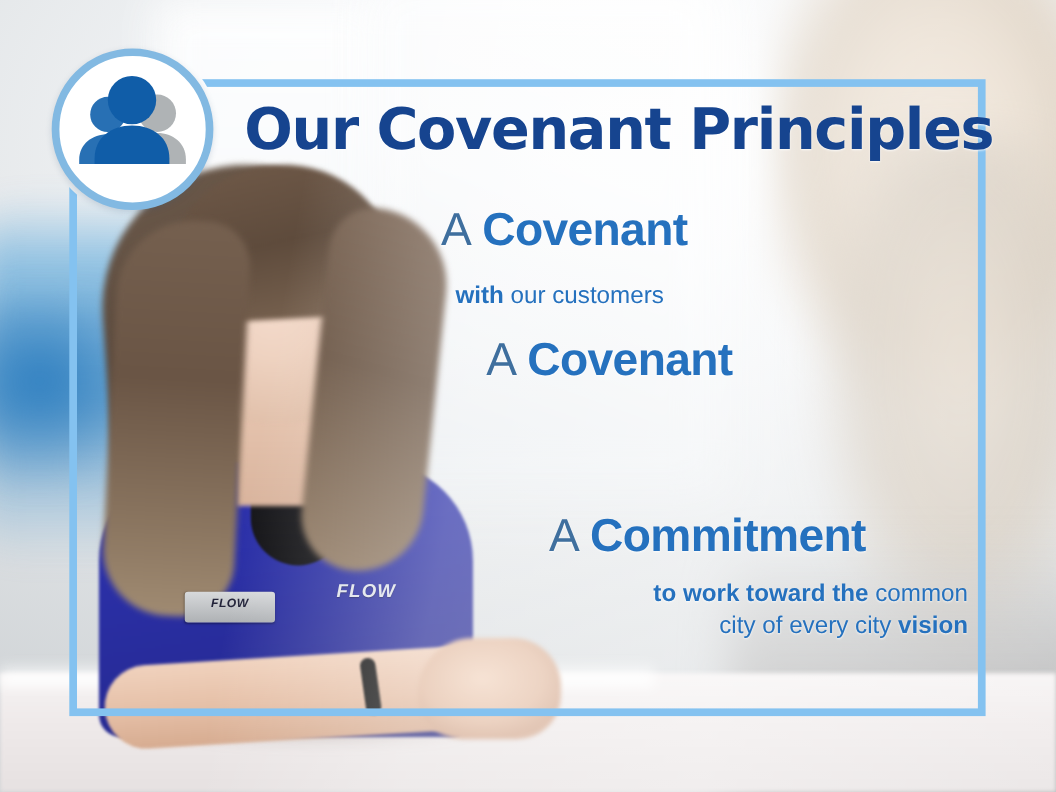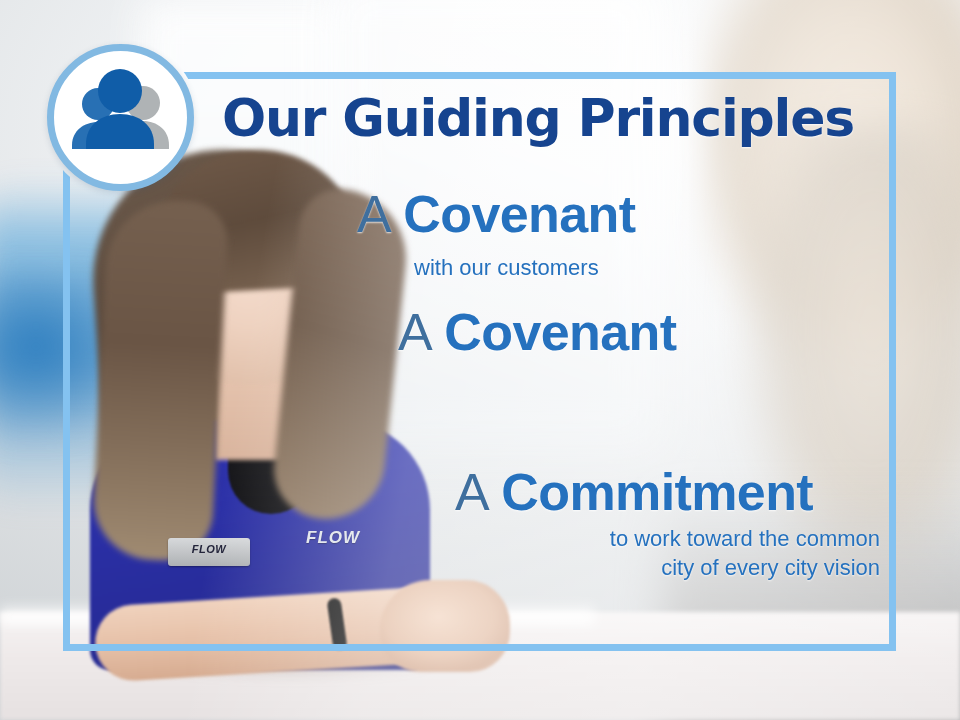--- a/index.html
+++ b/index.html
@@ -168,35 +168,36 @@
     position:absolute;left:222px;top:92px;width:640px;
     font-family:"DejaVu Sans","Liberation Sans",sans-serif;
     font-weight:bold;font-size:52px;line-height:1;
     color:#16448f;letter-spacing:-1.2px;white-space:nowrap;
     text-shadow:0 1px 2px rgba(255,255,255,.85);
   }
 
   .big-line{
     position:absolute;
     font-family:"Liberation Sans",sans-serif;
-    font-size:52px;line-height:1;white-space:nowrap;
+    font-size:42px;line-height:1;white-space:nowrap;
     text-shadow:0 1px 2px rgba(255,255,255,.8);
+    margin-left:44px;
   }
   .big-line .art{font-weight:normal;color:#3f6f9e;letter-spacing:0px;}
   .big-line .word{font-weight:bold;color:#2571be;letter-spacing:-.6px;}
 
   .sub{
     position:absolute;
     font-family:"Liberation Sans",sans-serif;
     font-size:22px;line-height:29px;color:#2571be;
     text-shadow:0 1px 2px rgba(255,255,255,.8);
     white-space:nowrap;
   }
   .sub b{font-weight:normal;}
-  .sub .light{font-weight:normal;}
+  .sub .light{font-weight:bold;}
 
   #l-cov{left:357px;top:188px;}
   #s-cov{left:414px;top:253px;text-align:left;}
   #l-com{left:398px;top:306px;}
   #s-com{left:455px;top:372px;text-align:right;width:360px;}
   #l-cmt{left:455px;top:466px;}
   #s-cmt{left:520px;top:524px;text-align:right;width:360px;}
 </style>
 </head>
 <body>
@@ -248,21 +249,21 @@
     <circle cx="96" cy="59" r="17" fill="#afb3b5"></circle>
     <path d="M70 101c0-15 12-24 26-24s26 9 26 24v4H70z" fill="#afb3b5"></path>
 
     <circle cx="51" cy="60" r="16" fill="#2870b4"></circle>
     <path d="M25 101c0-14 12-23 26-23s26 9 26 23v4H25z" fill="#2870b4"></path>
 
     <circle cx="73" cy="47" r="22" fill="#105da8"></circle>
     <path d="M39 100c0-19 15-30 34-30s34 11 34 30v5H39z" fill="#105da8"></path>
   </svg>
 
-  <div class="title">Our Guiding Principles</div>
+  <div class="title">Our Covenant Principles</div>
 
   <div class="big-line" id="l-cov">
     <span class="art">A</span>
     <span class="word">Covenant</span>
   </div>
   <div class="sub" id="s-cov">
     <span class="light">with </span><b>our customers</b>
   </div>
 
   <div class="big-line" id="l-com">

